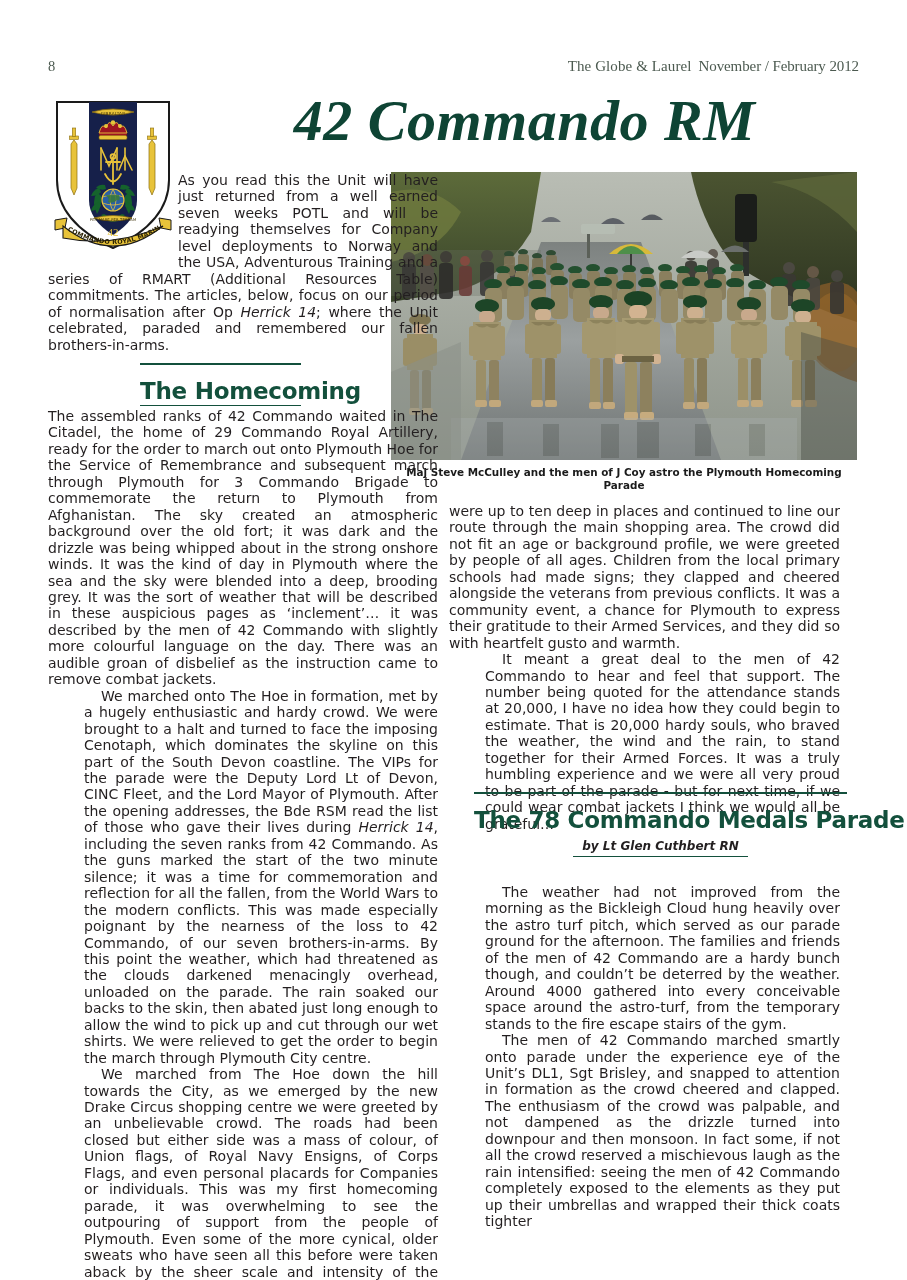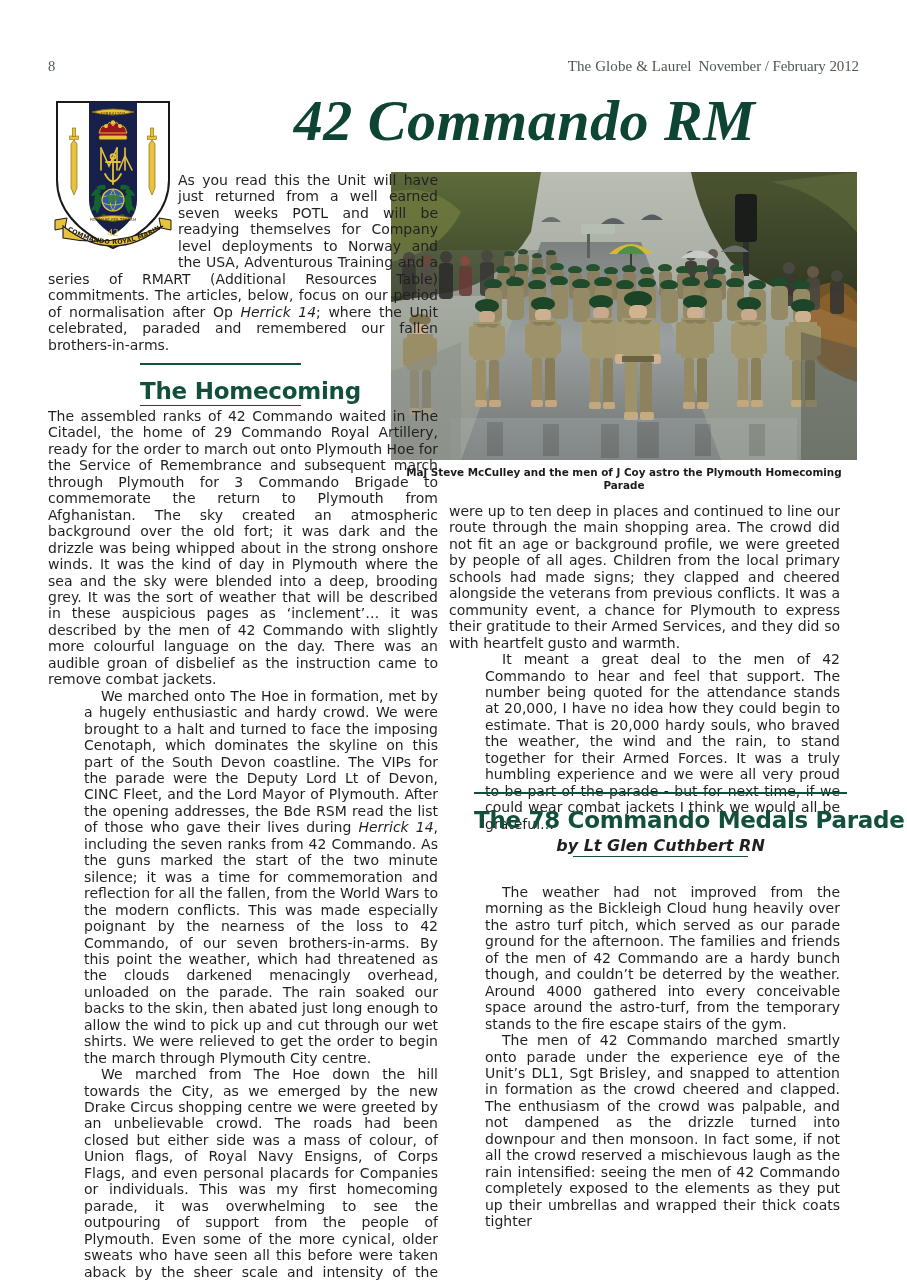--- a/index.html
+++ b/index.html
@@ -142,21 +142,21 @@
     color: #13503c;
     padding: 2px 0 1px;
     letter-spacing: -.25px;
     white-space: nowrap;
     margin-top: 11px;
   }
   .sec-head .byline {
     font-family: "DejaVu Sans", sans-serif;
     font-style: italic;
     font-weight: bold;
-    font-size: 16px;
+    font-size: 12px;
     line-height: 20px;
     color: #231f20;
     padding-top: 2px;
   }
 
   #homecoming-head {
     position: absolute;
     left: 140px;
     top: 363px;
     width: 161px;

